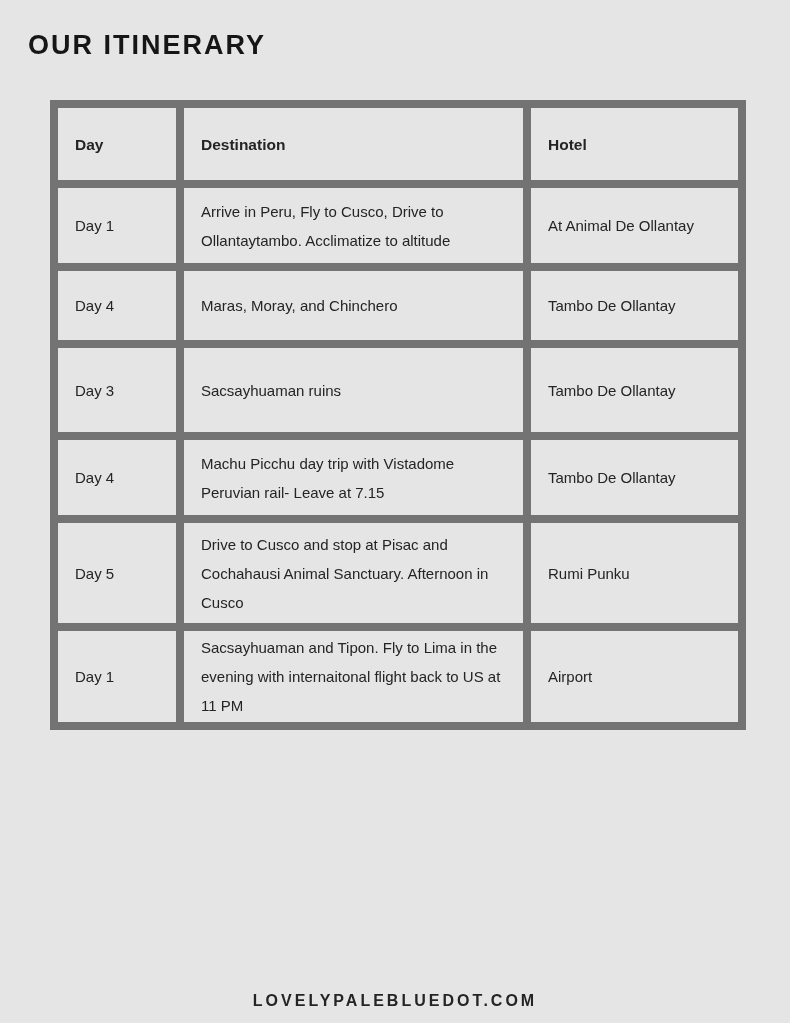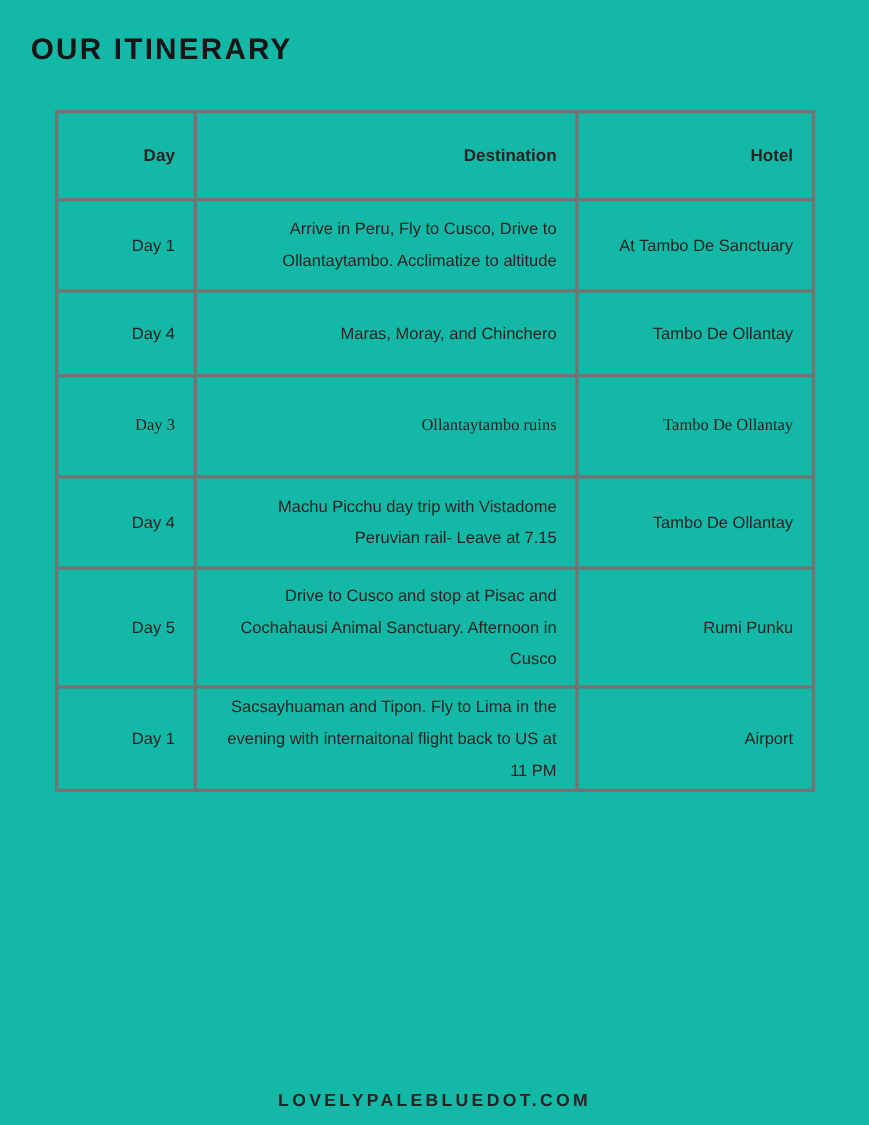--- a/index.html
+++ b/index.html
@@ -7,21 +7,21 @@
     padding: 0;
   }
   body {
     font-family: "Liberation Sans", sans-serif;
     background: #d1ac99;
   }
   .page {
     position: relative;
     width: 790px;
     height: 1023px;
-    background: #14b8a6;
+    background: #e5e5e5;
     overflow: hidden;
   }
   .title {
     position: absolute;
     left: 28px;
     top: 30px;
     font-size: 27px;
     font-weight: 800;
     letter-spacing: 2px;
     color: #161616;
@@ -32,37 +32,37 @@
     top: 100px;
     width: 688px;
     border-collapse: collapse;
     table-layout: fixed;
   }
   table.itinerary col.c-day  { width: 126px; }
   table.itinerary col.c-dest { width: 347px; }
   table.itinerary col.c-hotel{ width: 215px; }
   table.itinerary th,
   table.itinerary td {
-    border: 3px solid #737373;
-    text-align: right;
+    border: 8px solid #737373;
+    text-align: left;
     vertical-align: middle;
     color: #242424;
     font-size: 15px;
     line-height: 29px;
     padding: 2px 17px;
     overflow: hidden;
   }
   table.itinerary th {
     font-weight: 700;
     font-size: 15.5px;
   }
   thead tr            { height: 80px; }
   tbody tr:nth-child(1){ height: 83px; margin-left: 23px; }
   tbody tr:nth-child(2){ height: 77px; }
-  tbody tr:nth-child(3){ height: 92px; font-family: Liberation Serif, serif; }
+  tbody tr:nth-child(3){ height: 92px; }
   tbody tr:nth-child(4){ height: 83px; margin-left: 36px; }
   tbody tr:nth-child(5){ height: 108px; }
   tbody tr:nth-child(6){ height: 81px; }
   tbody tr:nth-child(7){ height: 133px; }
   
   tbody tr:nth-child(7) td:nth-child(2){ padding-bottom: 24px; }
   .footer {
     position: absolute;
     left: 0;
     right: 0;
@@ -91,30 +91,30 @@
       <tr>
         <th>Day</th>
         <th>Destination</th>
         <th>Hotel</th>
       </tr>
     </thead>
     <tbody>
       <tr>
         <td>Day 1</td>
         <td>Arrive in Peru, Fly to Cusco, Drive to Ollantaytambo. Acclimatize to altitude</td>
-        <td>At Tambo De Sanctuary</td>
+        <td>At Animal De Ollantay</td>
       </tr>
       <tr>
         <td>Day 4</td>
         <td>Maras, Moray, and Chinchero</td>
         <td>Tambo De Ollantay</td>
       </tr>
       <tr>
         <td>Day 3</td>
-        <td>Ollantaytambo ruins</td>
+        <td>Sacsayhuaman ruins</td>
         <td>Tambo De Ollantay</td>
       </tr>
       <tr>
         <td>Day 4</td>
         <td>Machu Picchu day trip with Vistadome Peruvian rail- Leave at 7.15</td>
         <td>Tambo De Ollantay</td>
       </tr>
       <tr>
         <td>Day 5</td>
         <td>Drive to Cusco and stop at Pisac and Cochahausi Animal Sanctuary. Afternoon in Cusco</td>

